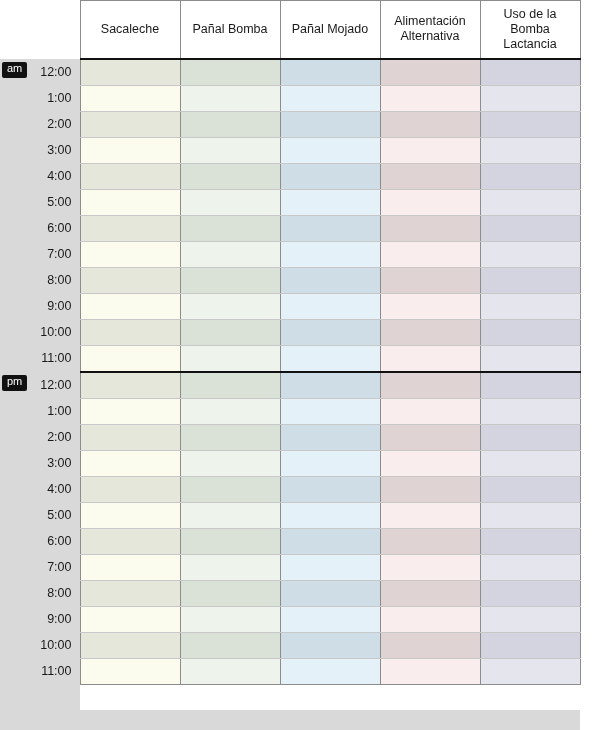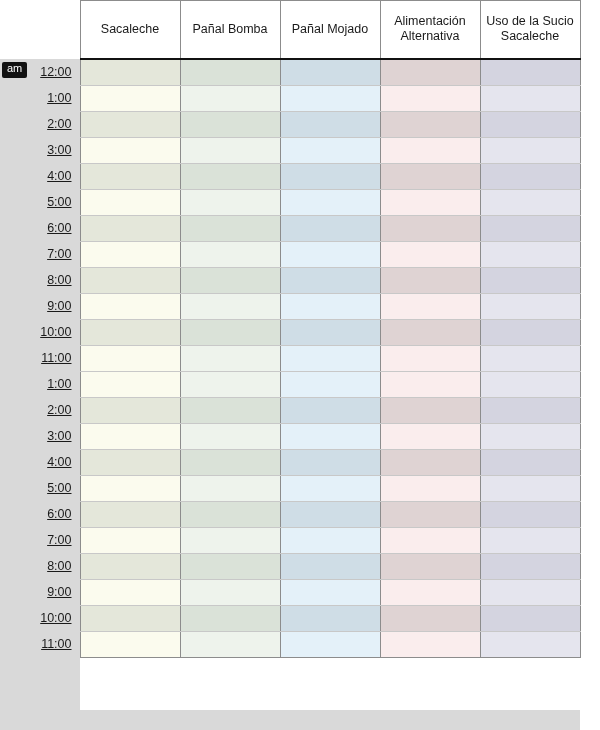--- a/index.html
+++ b/index.html
@@ -74,21 +74,20 @@
     background: #111111;
     color: #ffffff;
     font-size: 11px;
     font-weight: normal;
     line-height: 13px;
     padding: 0 5px 3px 5px;
     border-radius: 2px;
   }
   td.time .hour {
     display: inline-block;
-    text-decoration: underline;
   }
 
   
   td.cell {
     height: 25px;
     border-left: 1px solid #8c8c8c;
     border-right: 1px solid #8c8c8c;
     border-bottom: 1px solid #c8c8c8;
     border-top: none;
     padding: 0;
@@ -152,21 +151,21 @@
       <col class="data-col">
       <col class="data-col">
     </colgroup>
     <thead>
       <tr>
         <th class="corner"></th>
         <th class="head">Sacaleche</th>
         <th class="head">Pañal Bomba</th>
         <th class="head">Pañal Mojado</th>
         <th class="head">Alimentación Alternativa</th>
-        <th class="head">Uso de la Sucio Sacaleche</th>
+        <th class="head">Uso de la Bomba Lactancia</th>
       </tr>
     </thead>
     <tbody id="log-body">
         <tr class="hour-row">
           <td class="time"><span class="ampm">am</span><span class="hour">12:00</span></td>
           <td class="cell c0 odd"></td>
           <td class="cell c1 odd"></td>
           <td class="cell c2 odd"></td>
           <td class="cell c3 odd"></td>
           <td class="cell c4 odd"></td>
@@ -252,20 +251,28 @@
           <td class="cell c4 odd"></td>
         </tr>
         <tr class="hour-row">
           <td class="time"><span class="hour">11:00</span></td>
           <td class="cell c0 even"></td>
           <td class="cell c1 even"></td>
           <td class="cell c2 even"></td>
           <td class="cell c3 even"></td>
           <td class="cell c4 even"></td>
         </tr>
+        <tr class="hour-row pm-start">
+          <td class="time"><span class="ampm">pm</span><span class="hour">12:00</span></td>
+          <td class="cell c0 odd"></td>
+          <td class="cell c1 odd"></td>
+          <td class="cell c2 odd"></td>
+          <td class="cell c3 odd"></td>
+          <td class="cell c4 odd"></td>
+        </tr>
         <tr class="hour-row">
           <td class="time"><span class="hour">1:00</span></td>
           <td class="cell c0 even"></td>
           <td class="cell c1 even"></td>
           <td class="cell c2 even"></td>
           <td class="cell c3 even"></td>
           <td class="cell c4 even"></td>
         </tr>
         <tr class="hour-row">
           <td class="time"><span class="hour">2:00</span></td>

